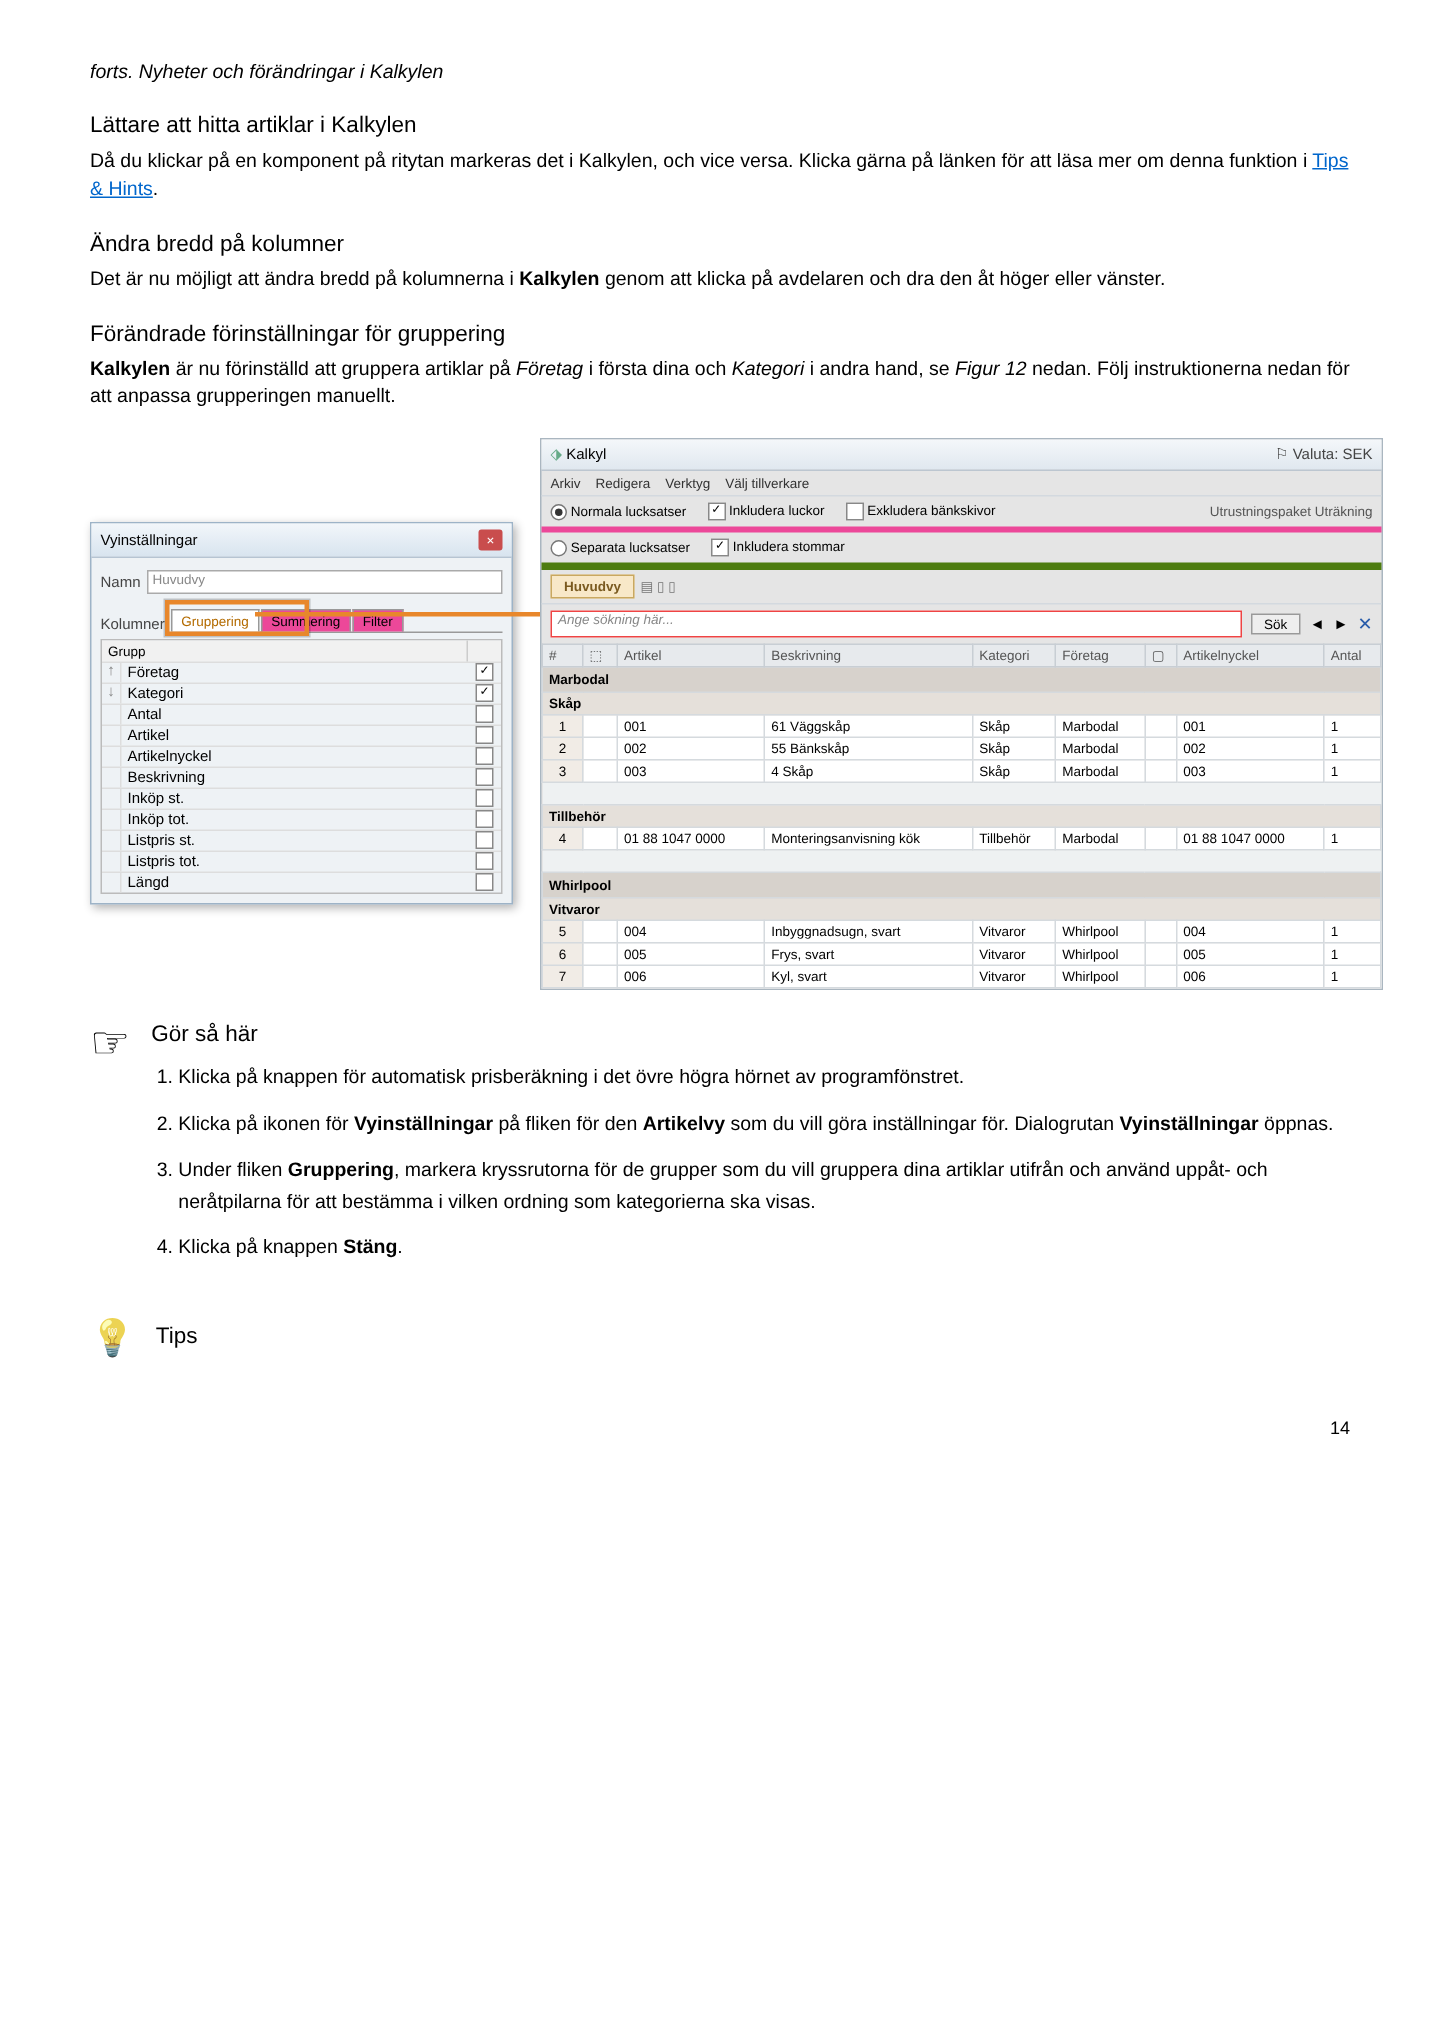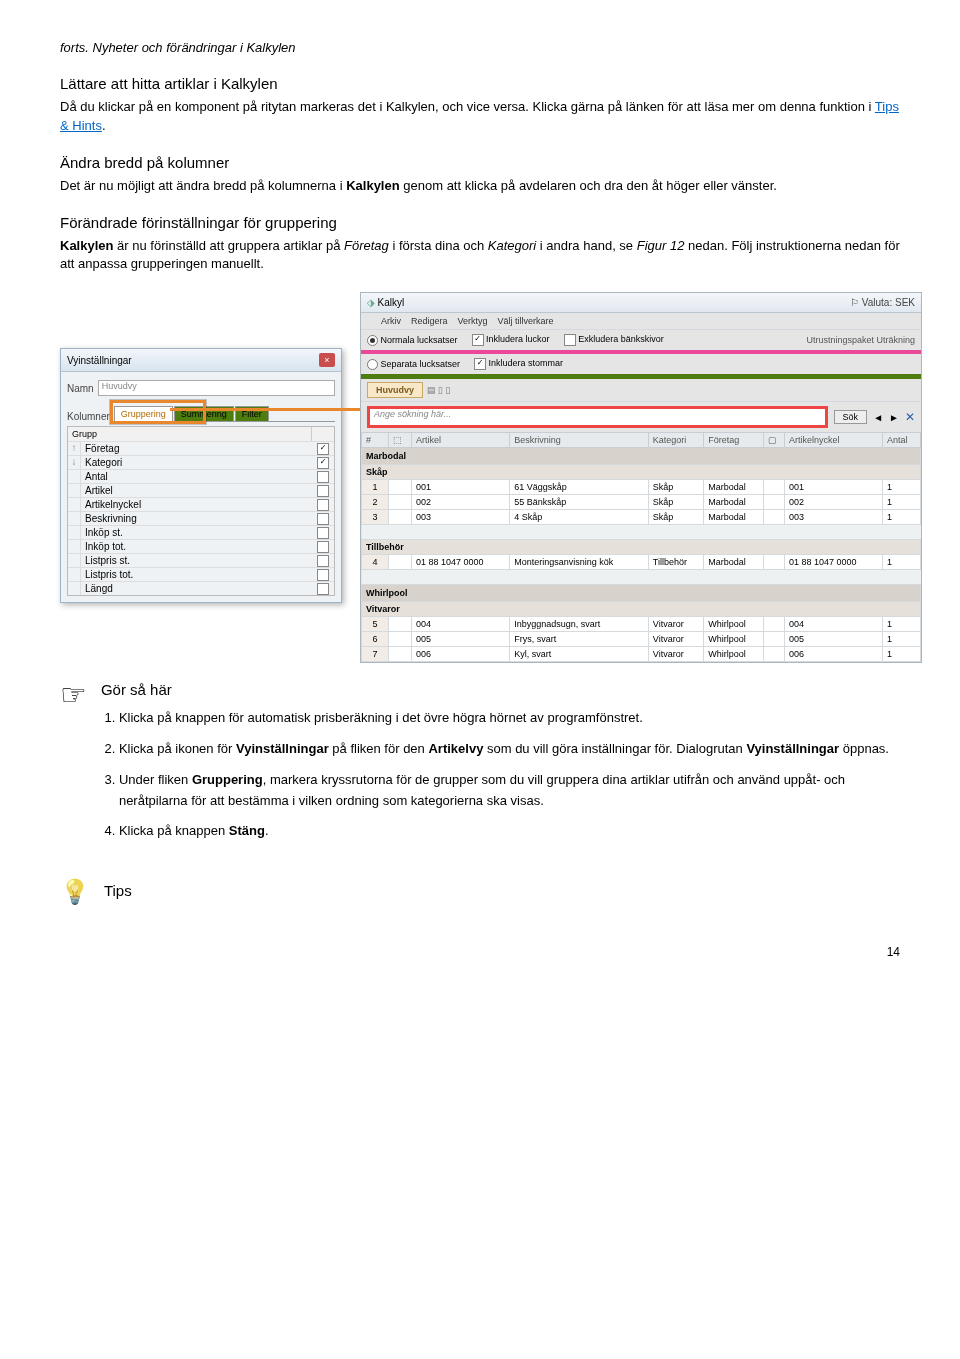--- a/index.html
+++ b/index.html
@@ -12,46 +12,46 @@
 
 .figwrap{position:relative;margin:18px 0;height:330px}
 .vy{position:absolute;left:0;top:56px;width:280px;background:#eef2f5;border:1px solid #9db3c7;box-shadow:2px 2px 6px rgba(0,0,0,.3);font-size:10px}
 .vy-title{background:linear-gradient(#f2f6fa,#d8e4ef);padding:4px 6px;display:flex;justify-content:space-between;align-items:center;border-bottom:1px solid #b6c4d2}
 .vy-x{width:16px;height:14px;background:#c94d4d;color:#fff;text-align:center;line-height:14px;font-size:9px;border-radius:2px}
 .vy-body{padding:6px}
 .vy-row{display:flex;align-items:center;gap:4px;margin:2px 0}
 .vy-label{color:#444}
 .vy-input{flex:1;height:14px;border:1px solid #aaa;background:#fff;font-size:9px;padding:0 3px;color:#888}
 .vy-tabs{display:flex;border-bottom:1px solid #999;margin-top:4px}
-.vy-tab{padding:2px 6px;border:1px solid #999;border-bottom:none;background:#4d7c0f;margin-right:1px;font-size:9px}
+.vy-tab{padding:2px 6px;border:1px solid #999;border-bottom:none;background:#ec4899;margin-right:1px;font-size:9px}
 .vy-tab.act{background:#fff;color:#b36b00}
 .highlight-box{position:absolute;left:50px;top:108px;width:90px;height:18px;border:3px solid #e8872b;box-shadow:0 0 0 1px rgba(0,0,0,.2)}
 .vy-grid{margin-top:4px;border:1px solid #bbb}
 .vy-ghead{background:#f1f1f1;display:flex;font-size:9px}
 .vy-gh1{flex:1;padding:2px 4px;border-right:1px solid #ccc}
 .vy-gh2{width:22px;text-align:center}
 .vy-grow{display:flex;border-top:1px solid #ddd}
 .vy-gc1{width:12px;border-right:1px solid #ddd;text-align:center;color:#888}
 .vy-gc2{flex:1;padding:1px 4px}
 .vy-gc3{width:22px;text-align:center}
 .cb{display:inline-block;width:10px;height:10px;border:1px solid #888;background:#fff;vertical-align:middle}
 .cb.on::after{content:"✓";font-size:8px;line-height:8px;display:block;text-align:center}
 
 .kalkyl{position:absolute;left:300px;top:0;width:560px;background:#e5e5e5;border:1px solid #aab6c0;font-size:10px}
 .k-title{background:linear-gradient(#f4f7fa,#e0e8ef);padding:4px 6px;display:flex;justify-content:space-between;align-items:center;border-bottom:1px solid #bcc6d0}
-.k-menu{display:flex;gap:10px;padding:3px 20px;color:#333;border-bottom:1px solid #d3d9df;font-size:9px}
+.k-menu{display:flex;gap:10px;padding:3px 6px;color:#333;border-bottom:1px solid #d3d9df;font-size:9px}
 .k-opts{display:flex;gap:14px;padding:4px 6px;border-bottom:4px solid #ec4899;align-items:center;font-size:9px}
 .radio{display:inline-block;width:9px;height:9px;border:1px solid #777;border-radius:50%;background:#fff;vertical-align:middle}
 .radio.on::after{content:"";display:block;width:5px;height:5px;background:#333;border-radius:50%;margin:2px}
 .k-val{margin-left:auto;color:#444}
 .k-right{margin-left:auto;font-size:9px;color:#555}
 .k-tabrow{display:flex;align-items:center;gap:4px;padding:3px 6px;border-bottom:1px solid #d3d9df}
 .k-tab{background:#f8e8c8;border:1px solid #c9a860;padding:2px 8px;font-size:9px;font-weight:bold;color:#7a5a20}
 .k-search{display:flex;gap:6px;padding:4px 6px;align-items:center;border-bottom:1px 1px solid #d3d9df}
-.k-sinput{flex:1;border:3px solid #ef4444;background:#fff;height:16px;font-size:9px;padding:0 4px;color:#888;font-style:italic}
+.k-sinput{flex:1;border:1px solid #ef4444;background:#fff;height:16px;font-size:9px;padding:0 4px;color:#888;font-style:italic}
 .k-sbtn{border:1px solid #999;background:#eee;padding:1px 8px;font-size:9px}
 .k-x{color:#2a5daa;font-size:12px}
 .kt{width:100%;border-collapse:collapse;font-size:9px}
 .kt th{background:#e7eaed;border:1px solid #c8ced4;padding:2px 4px;text-align:left;font-weight:normal;color:#555}
 .kt td{border:1px solid #d5dade;padding:2px 4px;background:#fff}
 .kt .grp{background:#d7d2cc;font-weight:bold;padding:3px 4px}
 .kt .sub{background:#e5e0da;font-weight:bold;padding:2px 4px}
 .kt .num{background:#f1ece6;text-align:center;width:18px}
 .arrow{position:absolute;left:110px;top:116px;width:220px;height:3px;background:#e8872b}
 .arrow::after{content:"";position:absolute;right:-8px;top:-5px;border-left:10px solid #e8872b;border-top:6px solid transparent;border-bottom:6px solid transparent}

